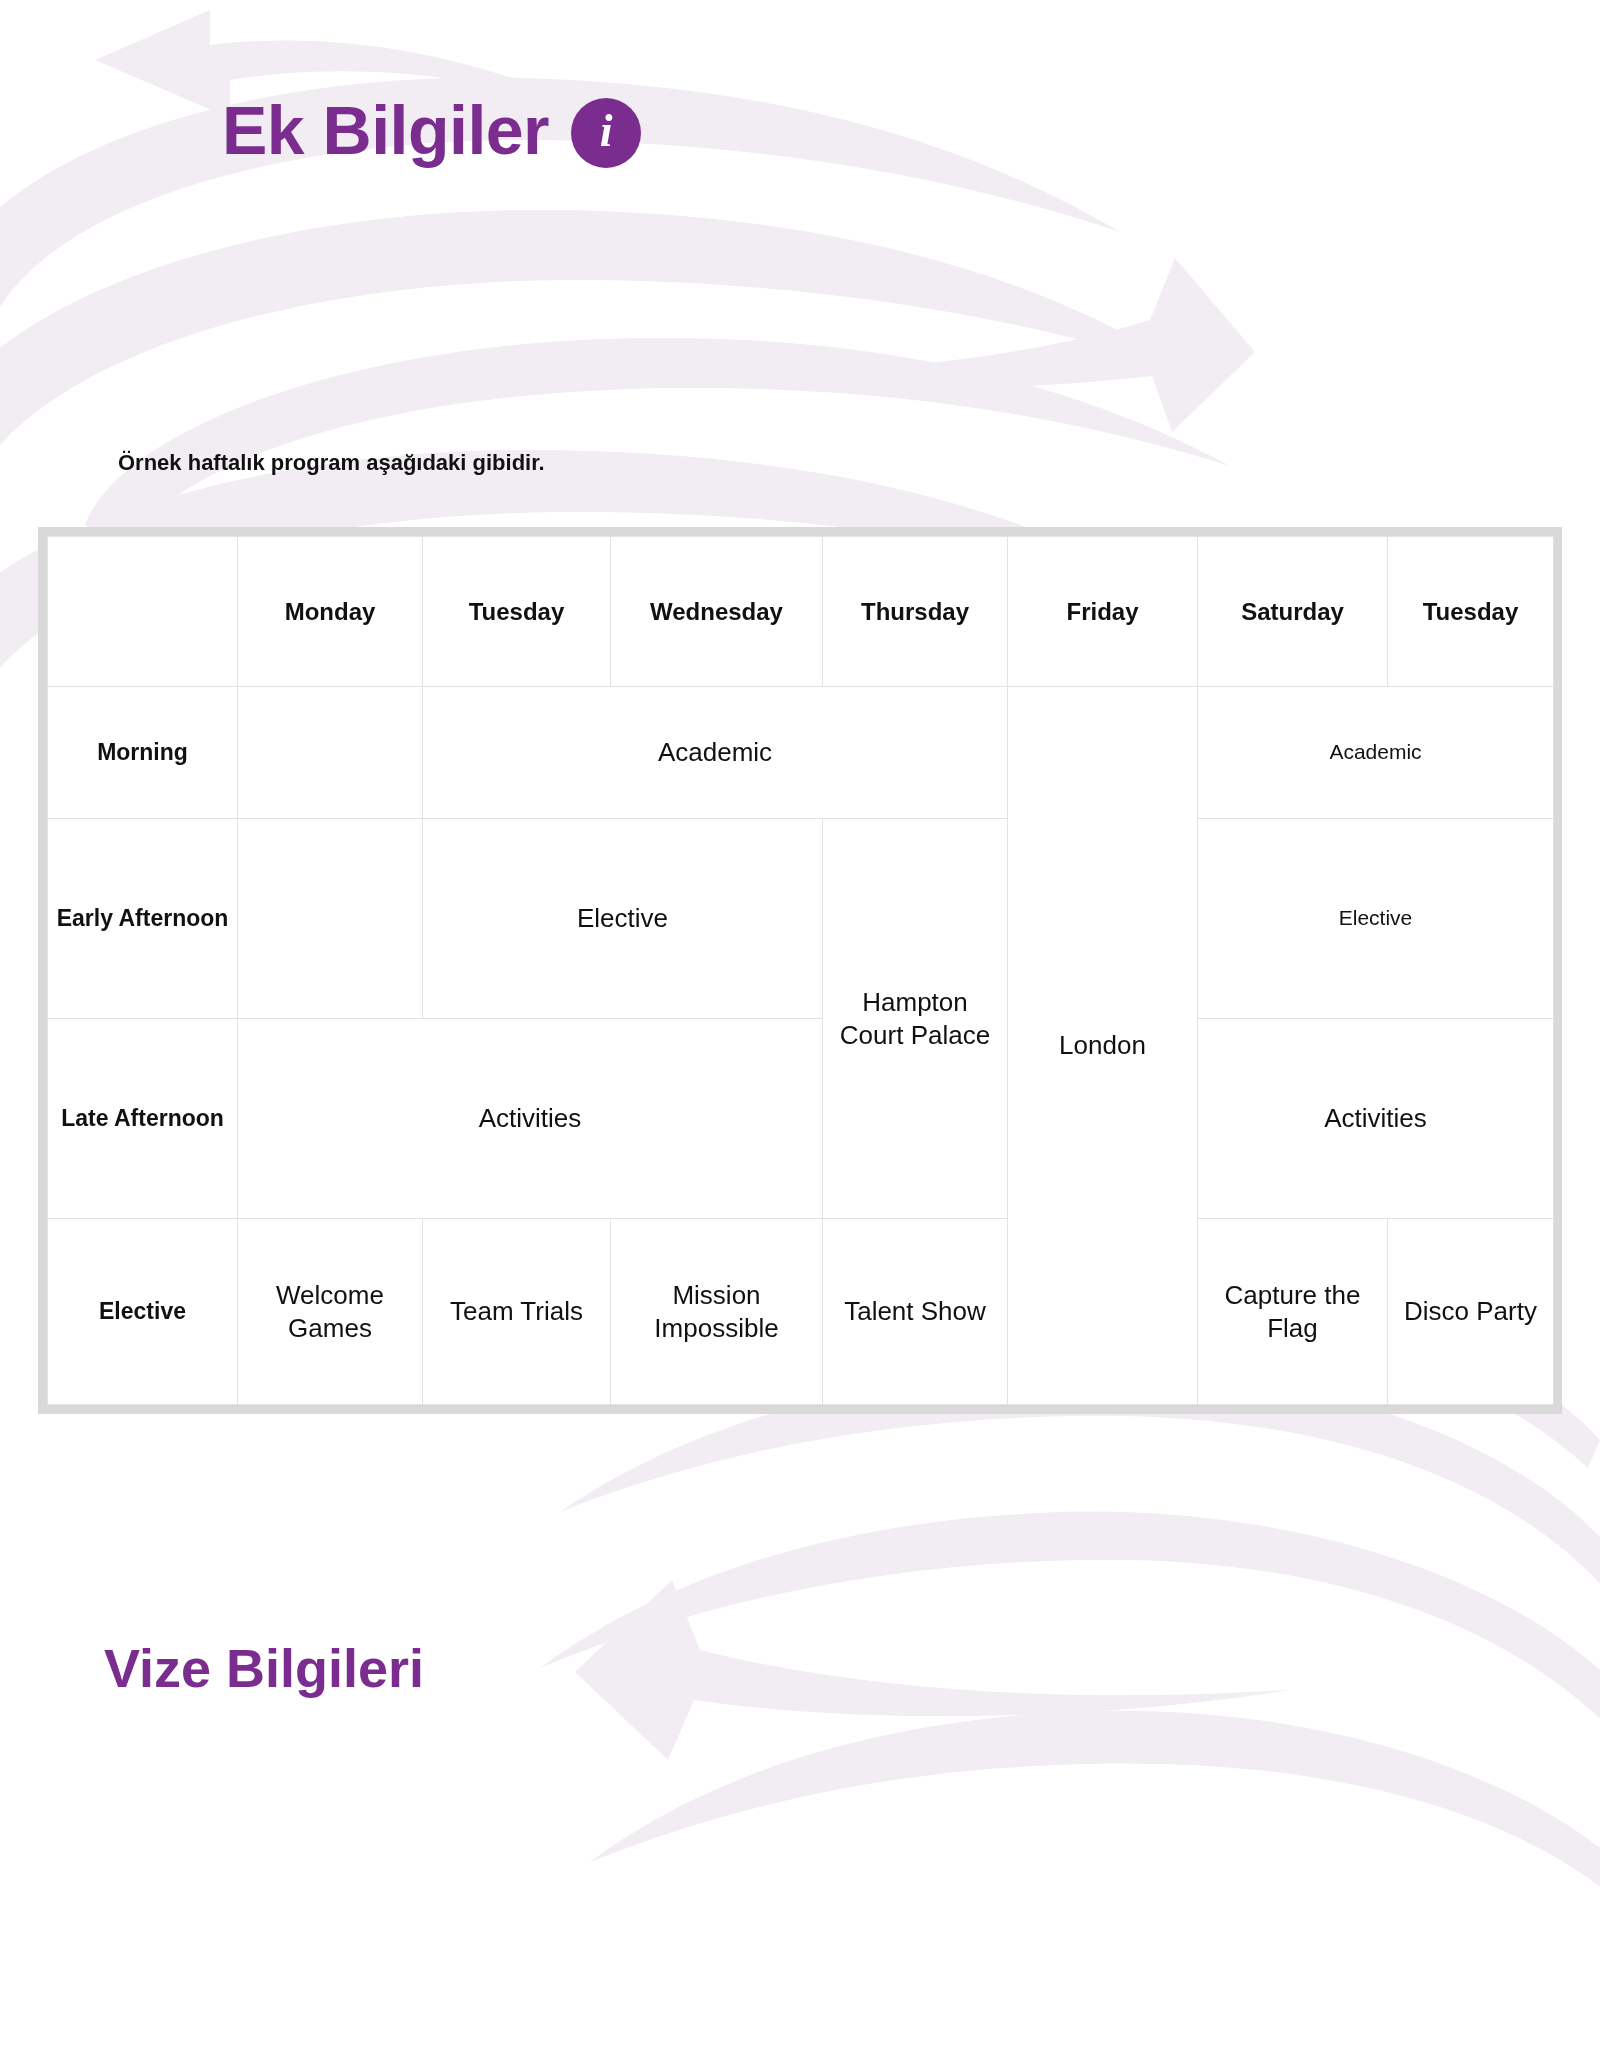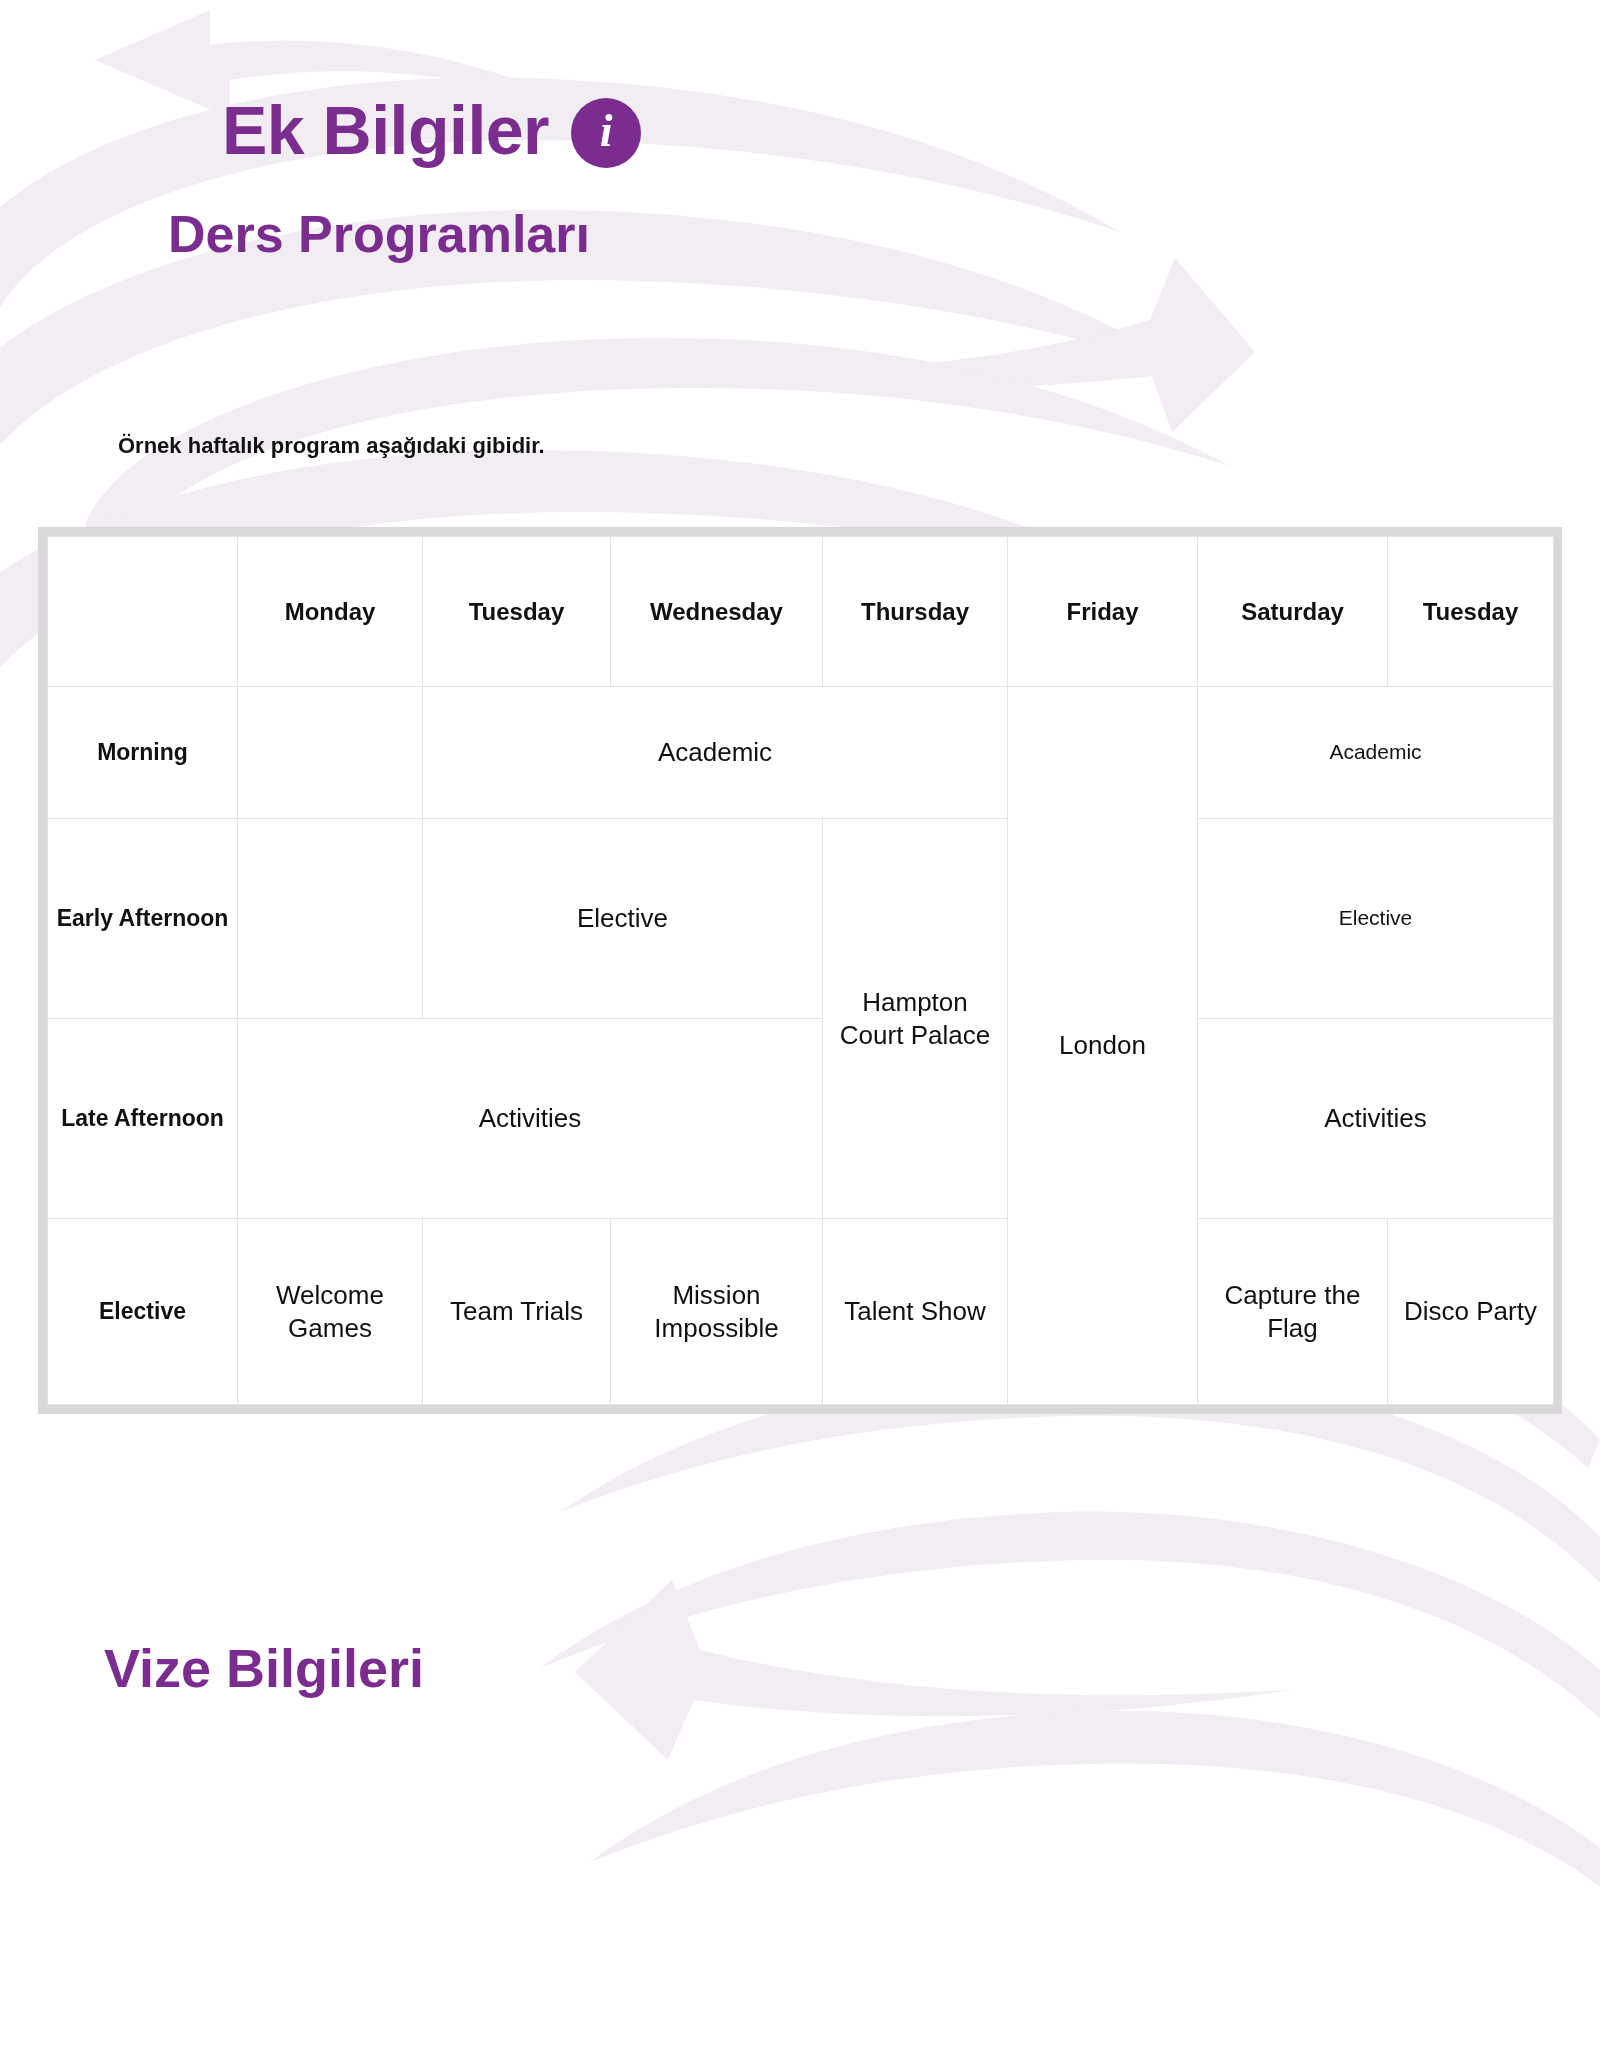--- a/index.html
+++ b/index.html
@@ -60,21 +60,21 @@
     font-weight:700;
     color:#7a2c8f;
     padding-left:168px;
     margin-top:40px;
     line-height:1;
     white-space:nowrap;
   }
 
   .intro-line{
     position:absolute;
-    left:118px; top:433px;
+    left:118px; top:450px;
     font-size:22px;
     font-weight:700;
     color:#111111;
   }
 
   
   .table-wrap{
     position:absolute;
     left:38px; top:527px;
     width:1524px;
@@ -189,21 +189,20 @@
 
 <div class="page">
 
   <div class="title-block">
     <div class="h1-row">
       <div class="h1-text">Ek Bilgiler</div>
       <div class="info-badge">
         <span>i</span>
       </div>
     </div>
-    <div class="h2-text">Ders Programları</div>
   </div>
 
   <div class="intro-line">Örnek haftalık program aşağıdaki gibidir.</div>
 
   <div class="table-wrap">
     <table class="schedule">
       <colgroup>
         <col class="c-label">
           <col class="c-mon">
           <col class="c-tue">

